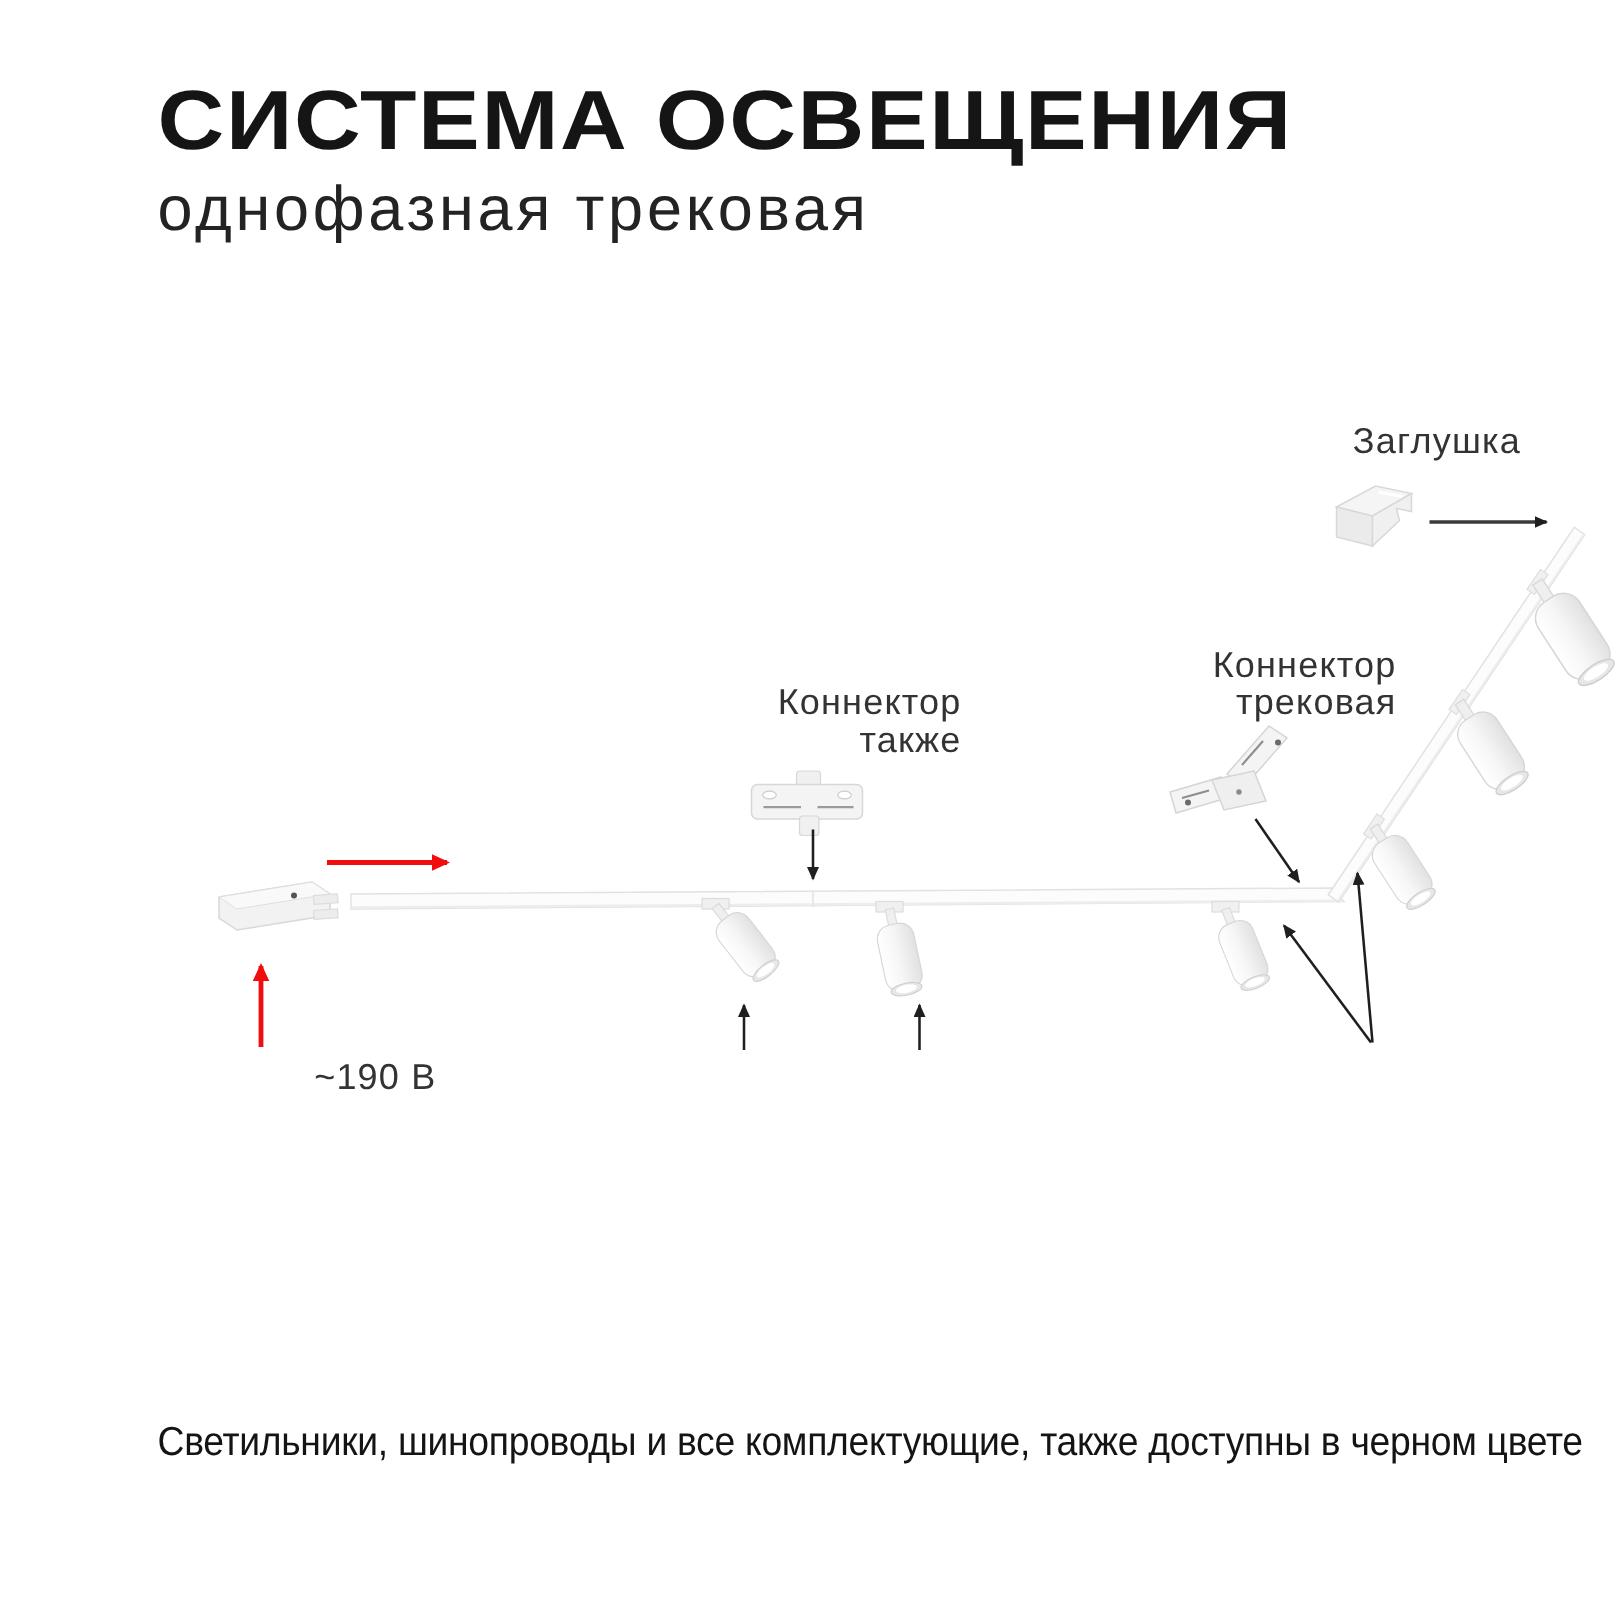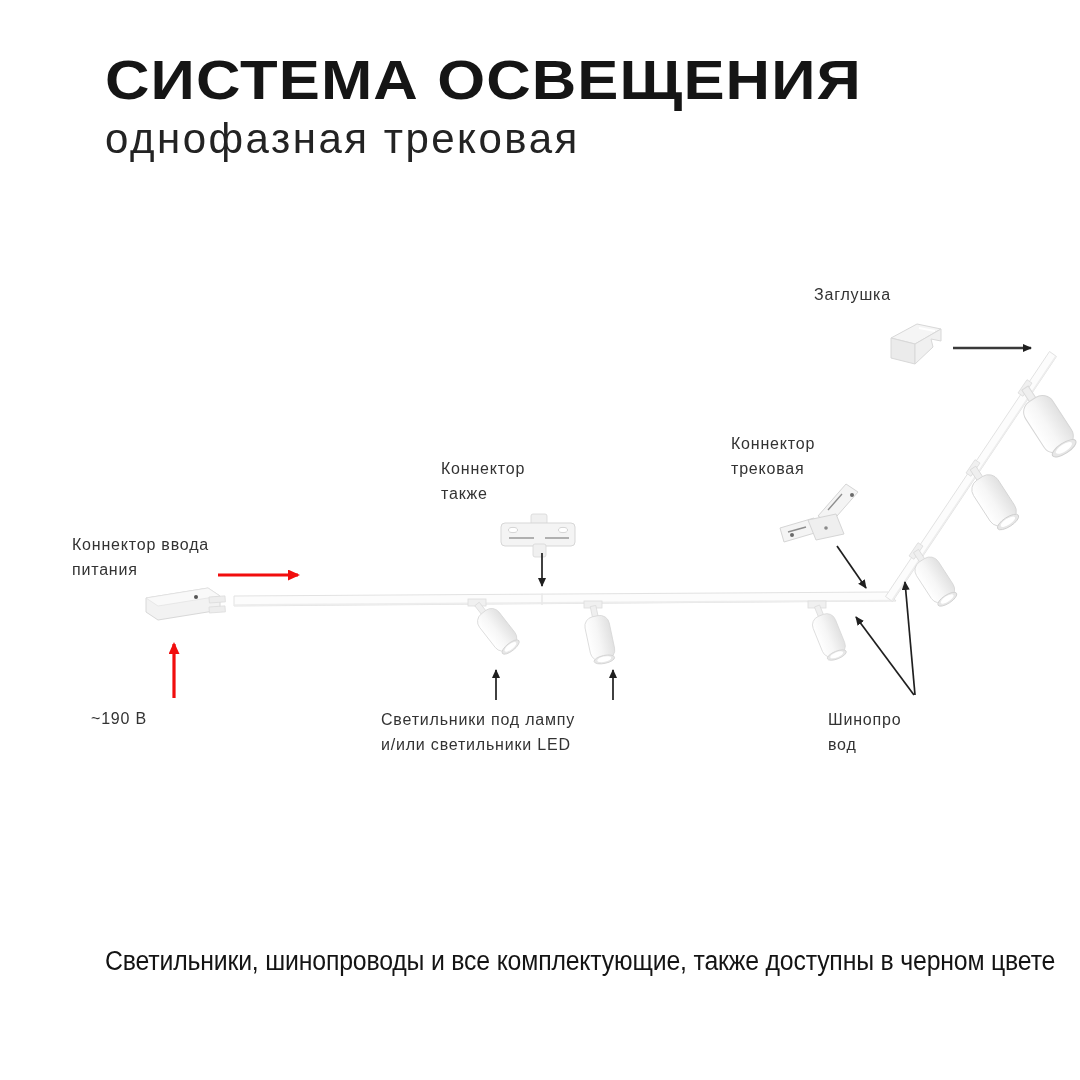--- a/index.html
+++ b/index.html
@@ -11,22 +11,22 @@
   .title{
     position:absolute;left:57px;top:50px;font-size:56px;font-weight:800;
     letter-spacing:1px;color:#151515;white-space:nowrap;
     transform:scaleX(1.1);transform-origin:left top;line-height:60px;
   }
   .subtitle{
     position:absolute;left:57px;top:114px;font-size:42px;font-weight:400;
     letter-spacing:2.5px;color:#232323;white-space:nowrap;line-height:50px;text-align:right;
   }
   .lbl{
-    position:absolute;font-size:16px;line-height:25px;color:#333333;
-    text-align:left;letter-spacing:0.8px;
+    position:absolute;font-size:24px;line-height:25px;color:#333333;
+    text-align:right;letter-spacing:0.8px;
   }
   .footer-note{
     position:absolute;left:57px;top:946px;font-size:27px;font-weight:500;color:#141414;
     letter-spacing:-0.2px;white-space:nowrap;transform:scaleX(0.92);transform-origin:left top;
   }
   svg{position:absolute;left:0;top:0;}
 </style>
 </head>
 <body>
 
@@ -132,32 +132,20 @@
   <div class="lbl" style="left:683px;top:431px;width:200px;">
     <span>Коннектор</span><br>
     <span>трековая</span>
   </div>
 
   <div class="lbl" style="left:393px;top:456px;width:200px;">
     <span>Коннектор</span><br>
     <span>также</span>
   </div>
 
-  <div class="lbl" style="left:24px;top:532px;width:260px;">
-    <span>Коннектор ввода</span><br>
-    <span>питания</span>
-  </div>
 
   <div class="lbl" style="left:43px;top:706px;width:200px;">~190 В</div>
 
-  <div class="lbl" style="left:333px;top:707px;width:360px;">
-    <span>Светильники под лампу</span><br>
-    <span>и/или светильники LED</span>
-  </div>
 
-  <div class="lbl" style="left:780px;top:707px;width:200px;">
-    <span>Шинопро</span><br>
-    <span>вод</span>
-  </div>
 
   <div class="footer-note">Светильники, шинопроводы и все комплектующие, также доступны в черном цвете</div>
 
 </div>
 
 </body></html>

